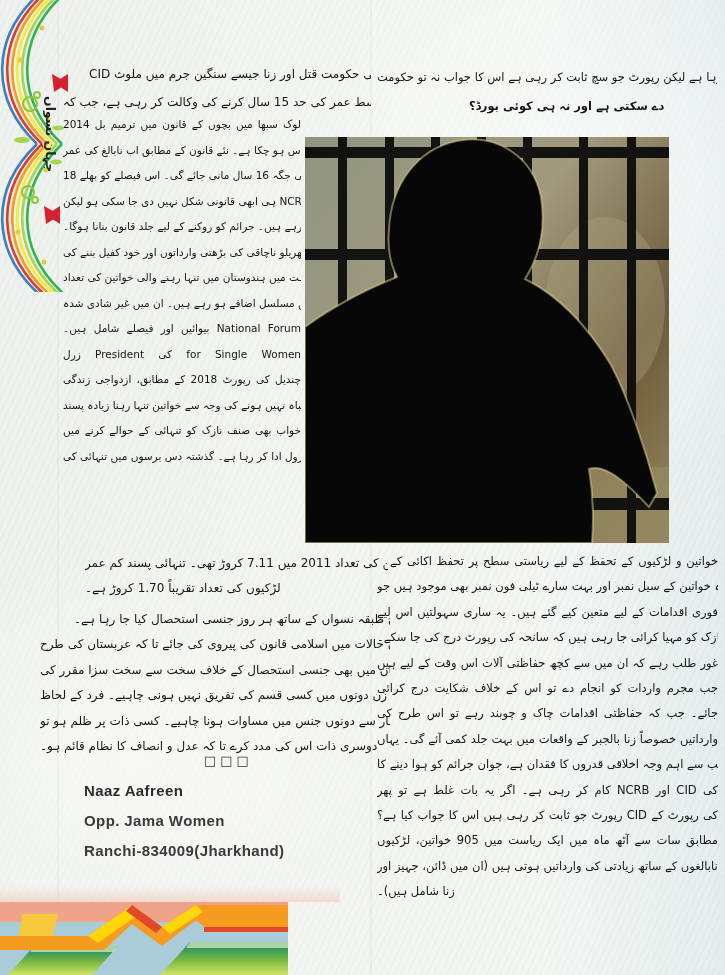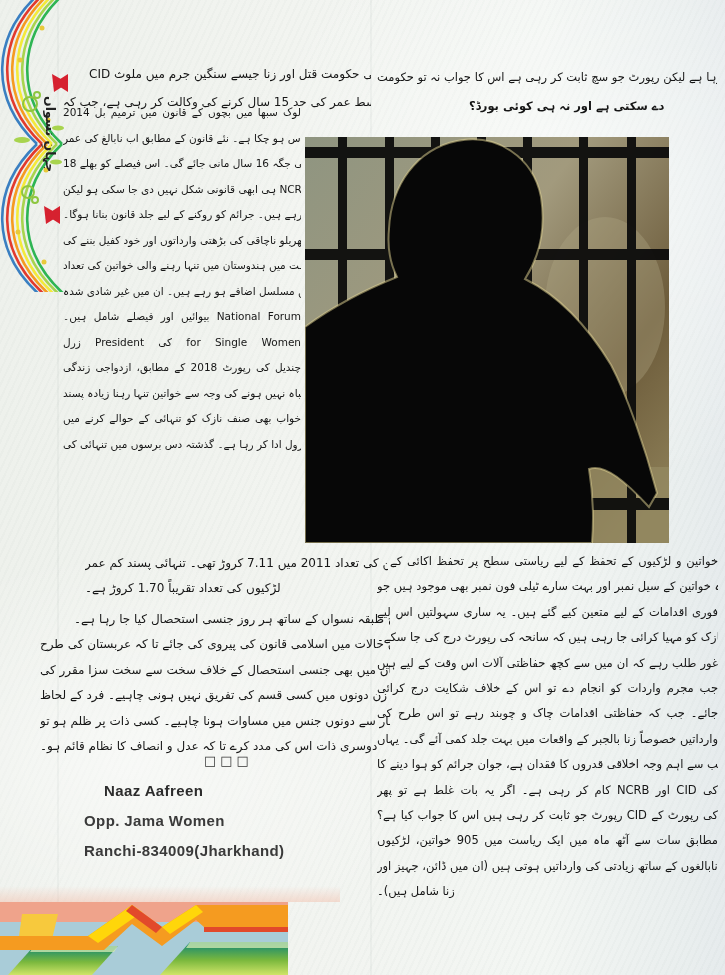--- a/index.html
+++ b/index.html
@@ -30,21 +30,21 @@
   .lh28 .tline{height:28px;line-height:28px;}
   .lh255 .tline{height:25.5px;line-height:25.5px;}
   .lh254 .tline{height:25.4px;line-height:25.4px;}
   .lh25 .tline{height:25px;line-height:25px;}
   .lh26 .tline{height:26px;line-height:26px;}
   .lh29 .tline{height:29px;line-height:29px;}
   
   #author{position:absolute;left:84px;top:776px;font-family:"Liberation Sans",sans-serif;}
   #author .aline{height:30px;line-height:30px;font-size:15px;font-weight:700;
     color:#3a3a3a;letter-spacing:.4px;}
-  #author .aname{color:#2c2c2c;margin-left:20px;}
+  #author .aname{color:#2c2c2c;}
   
   #endmark{position:absolute;left:204px;top:753px;font-size:13px;letter-spacing:4px;color:#333;}
   
   #photo{position:absolute;left:305px;top:137px;width:364px;height:406px;}
   
   #sidebar{position:absolute;left:0;top:0;width:80px;height:292px;}
   #sidebar-title{
     position:absolute;left:58px;top:96px;transform:rotate(90deg);transform-origin:left top;
     font-size:12.5px;font-weight:700;color:#222;white-space:nowrap;direction:rtl;
   }
@@ -108,21 +108,21 @@
   <div class="ublock para-last-left pad-last fs115 lh29" style="left:377px;top:63px;width:340px;">
       <div class="tline">جا رہا ہے لیکن رپورٹ جو سچ ثابت کر رہی ہے اس کا جواب نہ تو حکومت</div>
       <div class="tline">دے سکتی ہے اور نہ ہی کوئی بورڈ؟</div>
     </div>
 
   <div class="ublock indent-first fs12 lh28" style="left:63px;top:60px;width:308px;">
       <div class="tline">CID دہلی کی حکومت قتل اور زنا جیسے سنگین جرم میں ملوث</div>
       <div class="tline">نابالغوں کی اوسط عمر کی حد 15 سال کرنے کی وکالت کر رہی ہے، جب کہ</div>
     </div>
 
-  <div class="ublock fs105 lh255" style="left:63px;top:100px;width:238px;">
+  <div class="ublock fs105 lh255" style="left:63px;top:112px;width:238px;">
       <div class="tline">لوک سبھا میں بچوں کے قانون میں ترمیم بل 2014</div>
       <div class="tline">پاس ہو چکا ہے۔ نئے قانون کے مطابق اب نابالغ کی عمر</div>
       <div class="tline">18 سال کی جگہ 16 سال مانی جائے گی۔ اس فیصلے کو بھلے</div>
       <div class="tline">ہی ابھی قانونی شکل نہیں دی جا سکی ہو لیکن NCRB کے</div>
       <div class="tline">رہے ہیں۔ جرائم کو روکنے کے لیے جلد قانون بنانا ہوگا۔</div>
       <div class="tline">گھریلو ناچاقی کی بڑھتی وارداتوں اور خود کفیل بننے کی</div>
       <div class="tline">چاہت میں ہندوستان میں تنہا رہنے والی خواتین کی تعداد</div>
       <div class="tline">میں مسلسل اضافے ہو رہے ہیں۔ ان میں غیر شادی شدہ،</div>
       <div class="tline">بیوائیں اور فیصلے شامل ہیں۔ National Forum</div>
       <div class="tline">زرل President کی for Single Women</div>

